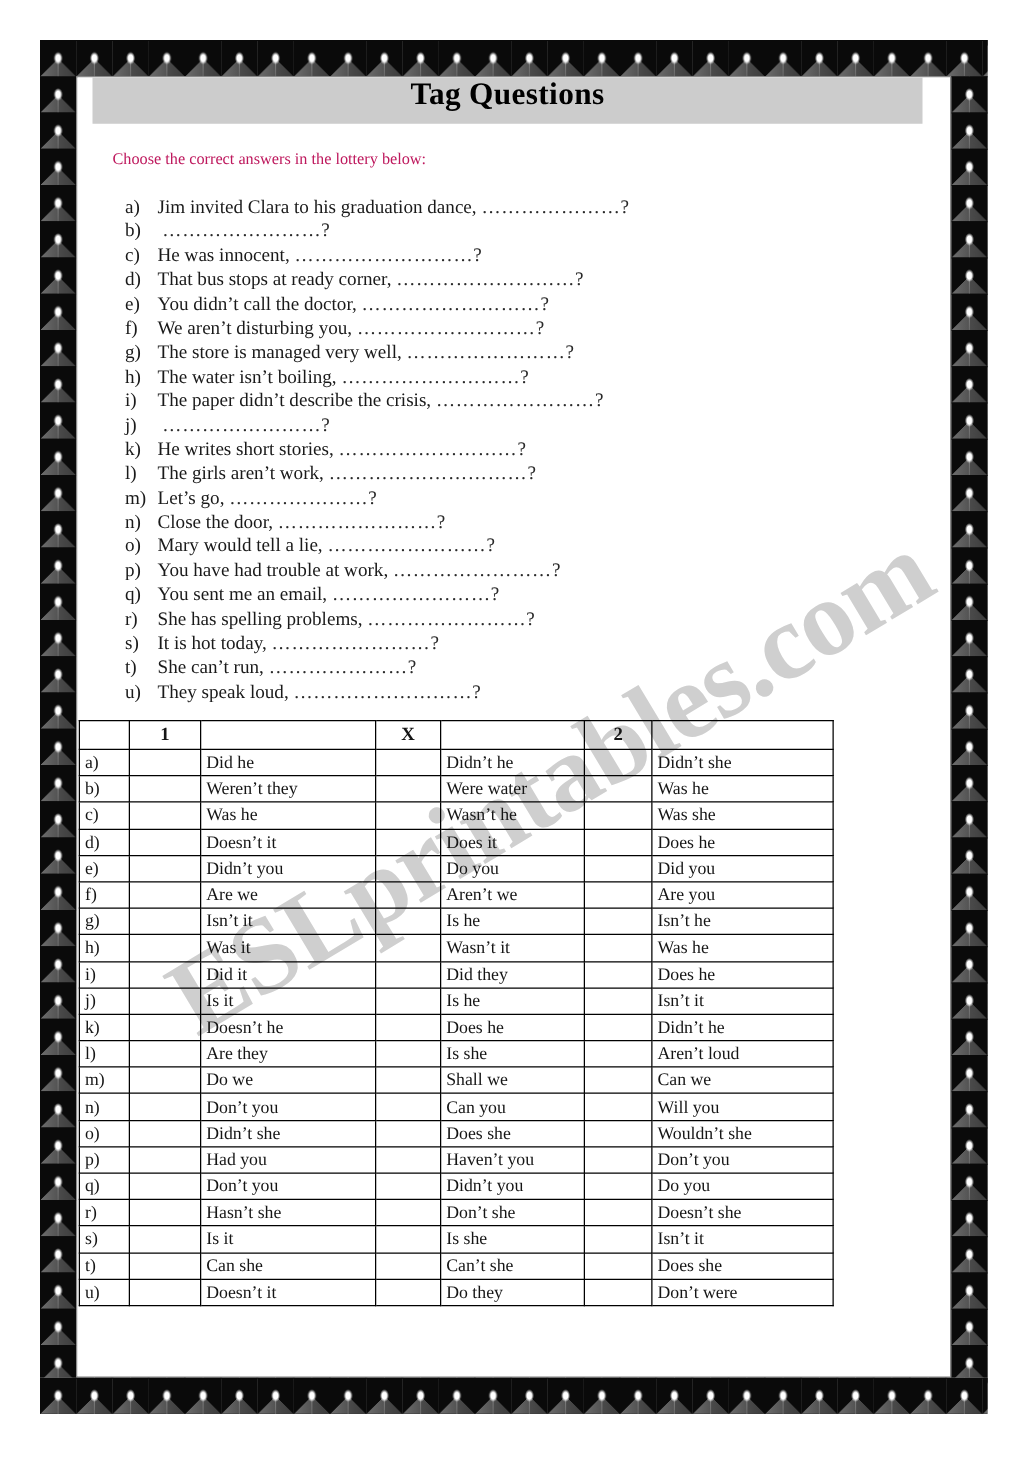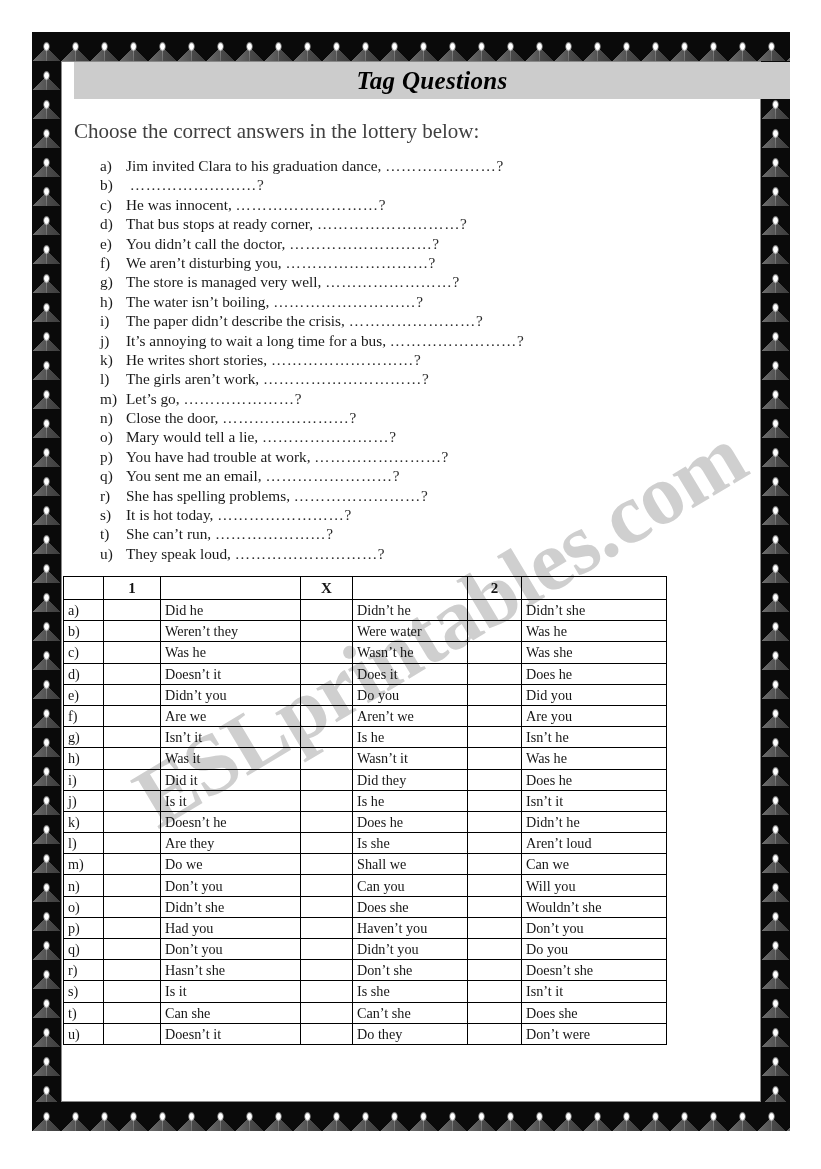--- a/index.html
+++ b/index.html
@@ -80,43 +80,42 @@
     pointer-events: none;
     z-index: 5;
     user-select: none;
   }
 
   
   #title-banner {
     position: absolute;
     left: 12px;
     top: 0px;
-    width: 716px;
+    width: 664px;
     height: 37px;
     background: #cccccc;
     display: flex;
-    align-items: center;
+    align-items: flex-start;
     justify-content: center;
-    font-style: italic;
   }
   #title-text {
     font-family: "Liberation Serif", "DejaVu Serif", serif;
     font-weight: bold;
     font-size: 25px;
     color: #000000;
     letter-spacing: 0.3px;
   }
 
   
   #instruction {
     position: absolute;
-    left: 12px;
+    left: 28px;
     top: 57px;
-    font-size: 21px;
-    color: #404040;
+    font-size: 13px;
+    color: #be185d;
     white-space: nowrap;
   }
 
   
   #question-list {
     position: absolute;
     left: 38px;
     top: 95px;
     width: 640px;
   }
@@ -196,21 +195,21 @@
   <div id="question-list">
       <div class="question-row"><span class="q-letter">a)</span><span class="q-body">Jim invited Clara to his graduation dance,</span>&nbsp;<span class="q-dots">…………………?</span></div>
       <div class="question-row"><span class="q-letter">b)</span>&nbsp;<span class="q-dots">……………………?</span></div>
       <div class="question-row"><span class="q-letter">c)</span><span class="q-body">He was innocent,</span>&nbsp;<span class="q-dots">………………………?</span></div>
       <div class="question-row"><span class="q-letter">d)</span><span class="q-body">That bus stops at ready corner,</span>&nbsp;<span class="q-dots">………………………?</span></div>
       <div class="question-row"><span class="q-letter">e)</span><span class="q-body">You didn’t call the doctor,</span>&nbsp;<span class="q-dots">………………………?</span></div>
       <div class="question-row"><span class="q-letter">f)</span><span class="q-body">We aren’t disturbing you,</span>&nbsp;<span class="q-dots">………………………?</span></div>
       <div class="question-row"><span class="q-letter">g)</span><span class="q-body">The store is managed very well,</span>&nbsp;<span class="q-dots">……………………?</span></div>
       <div class="question-row"><span class="q-letter">h)</span><span class="q-body">The water isn’t boiling,</span>&nbsp;<span class="q-dots">………………………?</span></div>
       <div class="question-row"><span class="q-letter">i)</span><span class="q-body">The paper didn’t describe the crisis,</span>&nbsp;<span class="q-dots">……………………?</span></div>
-      <div class="question-row"><span class="q-letter">j)</span><span class="q-body">It’s annoying to wait a long time for a bus,</span>&nbsp;<span class="q-dots">……………………?</span></div>
+      <div class="question-row"><span class="q-letter">j)</span>&nbsp;<span class="q-dots">……………………?</span></div>
       <div class="question-row"><span class="q-letter">k)</span><span class="q-body">He writes short stories,</span>&nbsp;<span class="q-dots">………………………?</span></div>
       <div class="question-row"><span class="q-letter">l)</span><span class="q-body">The girls aren’t work,</span>&nbsp;<span class="q-dots">…………………………?</span></div>
       <div class="question-row"><span class="q-letter">m)</span><span class="q-body">Let’s go,</span>&nbsp;<span class="q-dots">…………………?</span></div>
       <div class="question-row"><span class="q-letter">n)</span><span class="q-body">Close the door,</span>&nbsp;<span class="q-dots">……………………?</span></div>
       <div class="question-row"><span class="q-letter">o)</span><span class="q-body">Mary would tell a lie,</span>&nbsp;<span class="q-dots">……………………?</span></div>
       <div class="question-row"><span class="q-letter">p)</span><span class="q-body">You have had trouble at work,</span>&nbsp;<span class="q-dots">……………………?</span></div>
       <div class="question-row"><span class="q-letter">q)</span><span class="q-body">You sent me an email,</span>&nbsp;<span class="q-dots">……………………?</span></div>
       <div class="question-row"><span class="q-letter">r)</span><span class="q-body">She has spelling problems,</span>&nbsp;<span class="q-dots">……………………?</span></div>
       <div class="question-row"><span class="q-letter">s)</span><span class="q-body">It is hot today,</span>&nbsp;<span class="q-dots">……………………?</span></div>
       <div class="question-row"><span class="q-letter">t)</span><span class="q-body">She can’t run,</span>&nbsp;<span class="q-dots">…………………?</span></div>

